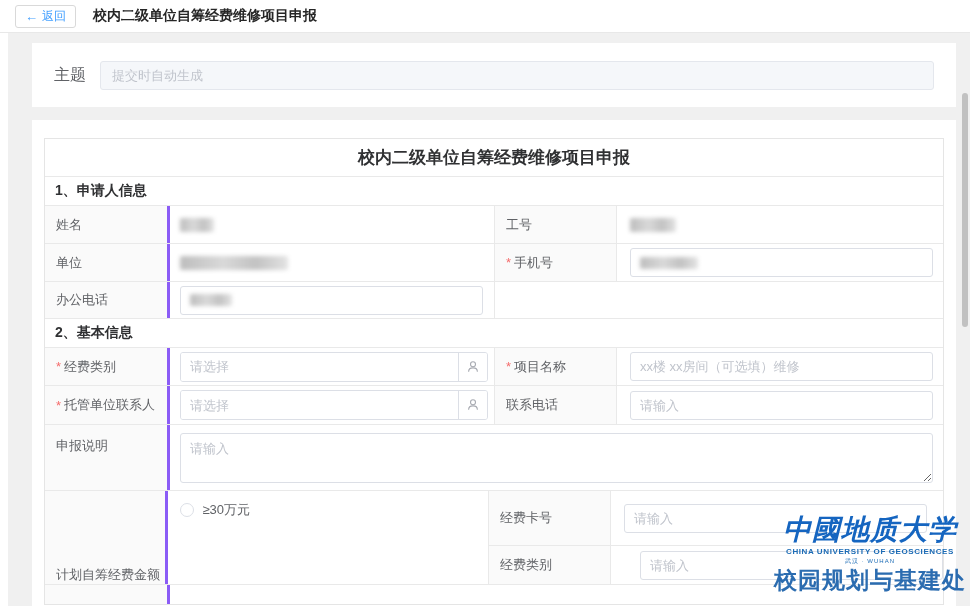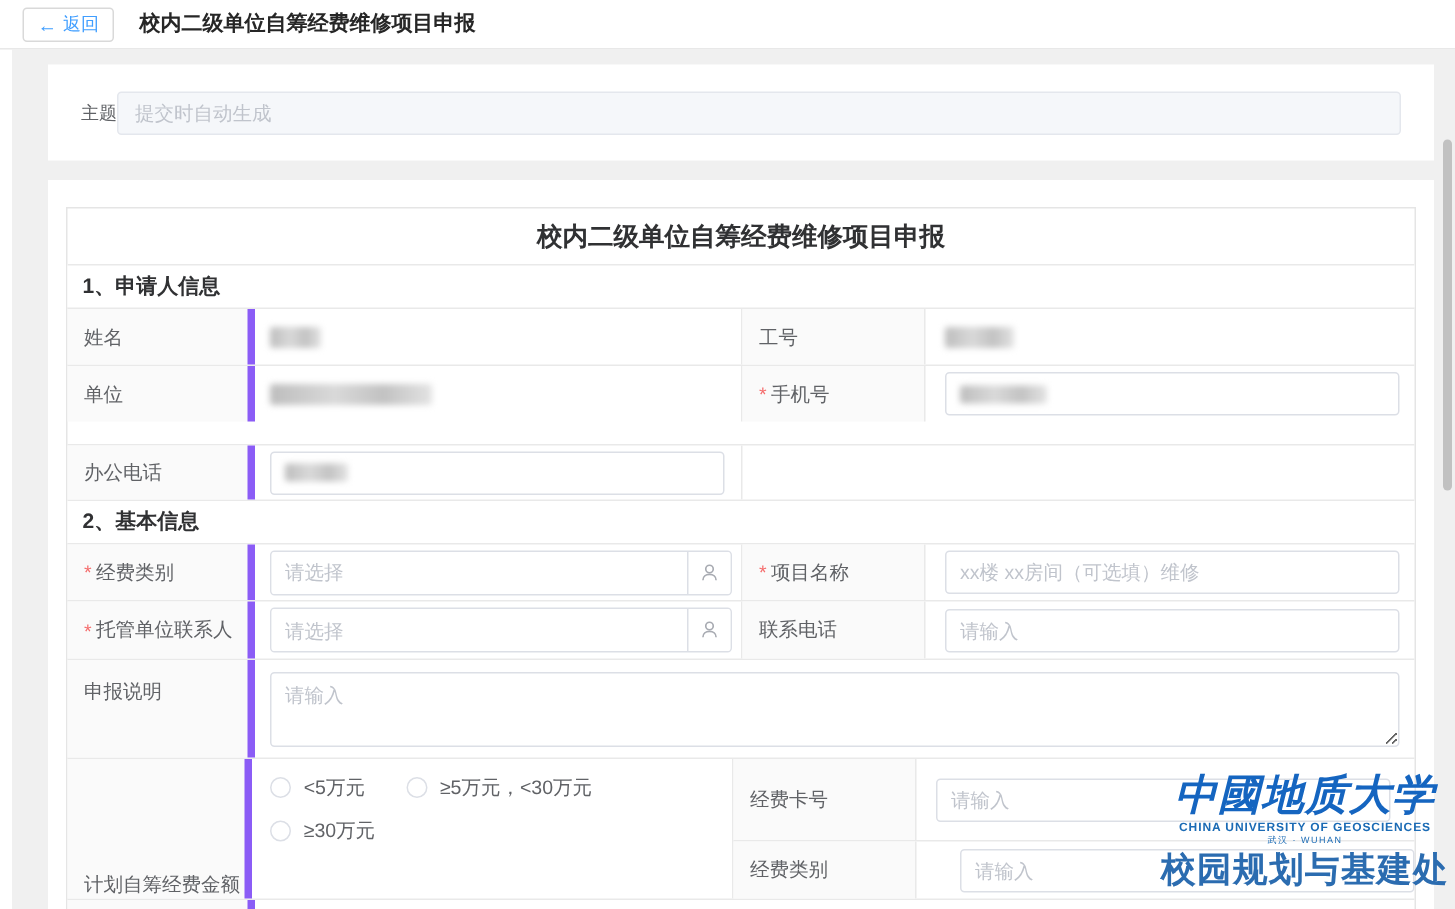--- a/index.html
+++ b/index.html
@@ -13,43 +13,43 @@
   .back-btn { height:23px; padding:0 9px; background:#fff; border:1px solid #d9d9d9; border-radius:3px;
     color:#409eff; font-size:12px; display:inline-flex; align-items:center; gap:4px; cursor:pointer; }
   .back-btn .arrow { font-size:13px; line-height:1; }
   .page-title { font-size:14px; font-weight:bold; color:#262626; margin:0 0 0 17px; }
 
   .left-strip { position:absolute; left:0; top:33px; width:8px; bottom:0; background:#fff; z-index:1; }
 
   
   .subject-card { position:absolute; left:32px; top:43px; width:924px; height:64px; background:#fff;
     display:flex; align-items:center; padding:0 22px; z-index:2; }
-  .subject-label { font-size:12px; color:#606266; white-space:nowrap; }
+  .subject-label { font-size:16px; color:#606266; margin-right:14px; white-space:nowrap; }
   .subject-input { flex:1; height:29px; background:#f5f7fa; border:1px solid #e4e7ed; border-radius:3px;
     padding:0 11px; font-size:13px; color:#606266; outline:none; }
   input::placeholder, textarea::placeholder { color:#c0c4cc; opacity:1; }
 
   
   .form-card { position:absolute; left:32px; top:120px; width:924px; height:486px; background:#fff;
     padding:18px 12px 0 12px; overflow:hidden; z-index:2; }
   .form-table { border:1px solid #e5e5e5; width:100%; font-size:13px; color:#606266; }
   .row { display:flex; border-top:1px solid #e9e9e9; align-items:stretch; }
   .row:first-child { border-top:none; }
 
   .title-row { height:37px; align-items:center; justify-content:center; }
   .form-title { font-size:17px; font-weight:bold; color:#303133; }
   .section-row { height:29px; align-items:center; padding-left:10px; font-weight:bold; color:#303133; font-size:14px; background:#fff; }
 
   .cell { display:flex; align-items:center; }
-  .lbl1 { width:125px; background:#fafafa; border-right:5px solid #8b5cf6; padding-left:11px; }
+  .lbl1 { width:125px; background:#fafafa; border-right:3px solid #8b5cf6; padding-left:11px; }
   .val1 { width:325px; border-right:1px solid #e9e9e9; padding-left:10px; }
   .lbl2 { width:122px; background:#fafafa; border-right:1px solid #e9e9e9; padding-left:11px; }
   .val2 { flex:1; padding-left:13px; }
   .merged { flex:1; }
-  .r38 { height:38px; } .r37 { height:37px;margin-top:15px; } .r39 { height:39px; }
+  .r38 { height:38px; } .r37 { height:37px; } .r39 { height:39px; }
 
   .req { color:#f56c6c; margin-right:3px; }
 
   .txt-input { height:29px; border:1px solid #dcdfe6; border-radius:3px; padding:0 9px; font-size:13px;
     color:#606266; background:#fff; outline:none; } .w2 { width:303px; }
 
   .select-wrap { width:308px; height:30px; border:1px solid #dcdfe6; border-radius:3px; display:flex;
     align-items:stretch; background:#fff; overflow:hidden; }
   .select-wrap input { flex:1; border:none; outline:none; padding:0 9px; font-size:13px; color:#4c1d95; min-width:0; }
   .icon-box { width:29px; border-left:1px solid #dcdfe6; display:flex; align-items:center; justify-content:center; cursor:pointer; background:#fff; }
@@ -228,30 +228,20 @@
       </div>
 
       <div class="row amount-row">
         <div class="cell lbl1 amount-lbl">
           <span>计划自筹经费金额</span>
         </div>
         <div class="radio-cell">
           <div class="radio-line">
             <span class="radio-opt">
               <span class="radio-dot"></span>
-              <span>&lt;5万元</span>
-            </span>
-            <span class="radio-opt">
-              <span class="radio-dot"></span>
-              <span>≥5万元，&lt;30万元</span>
-            </span>
-          </div>
-          <div class="radio-line">
-            <span class="radio-opt">
-              <span class="radio-dot"></span>
               <span>≥30万元</span>
             </span>
           </div>
         </div>
         <div class="stack">
           <div class="srow srow1">
             <div class="cell lbl2" style="height:100%;">
               <span>经费卡号</span>
             </div>
             <div class="cell val2" style="height:100%;">

